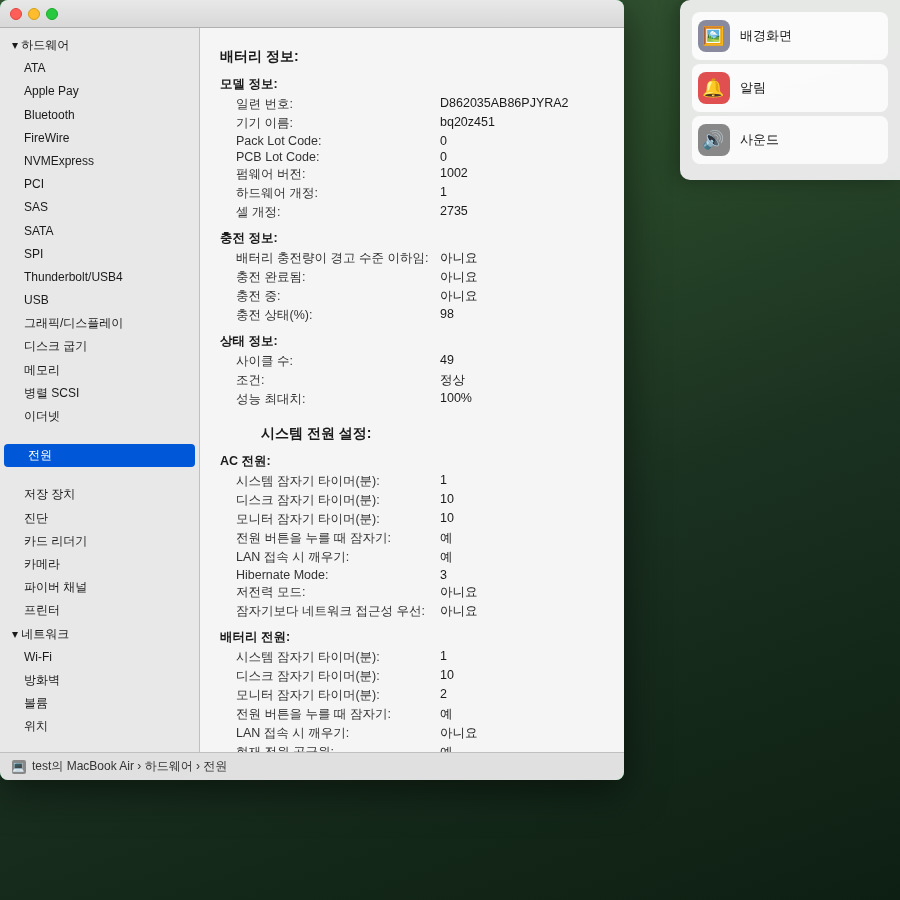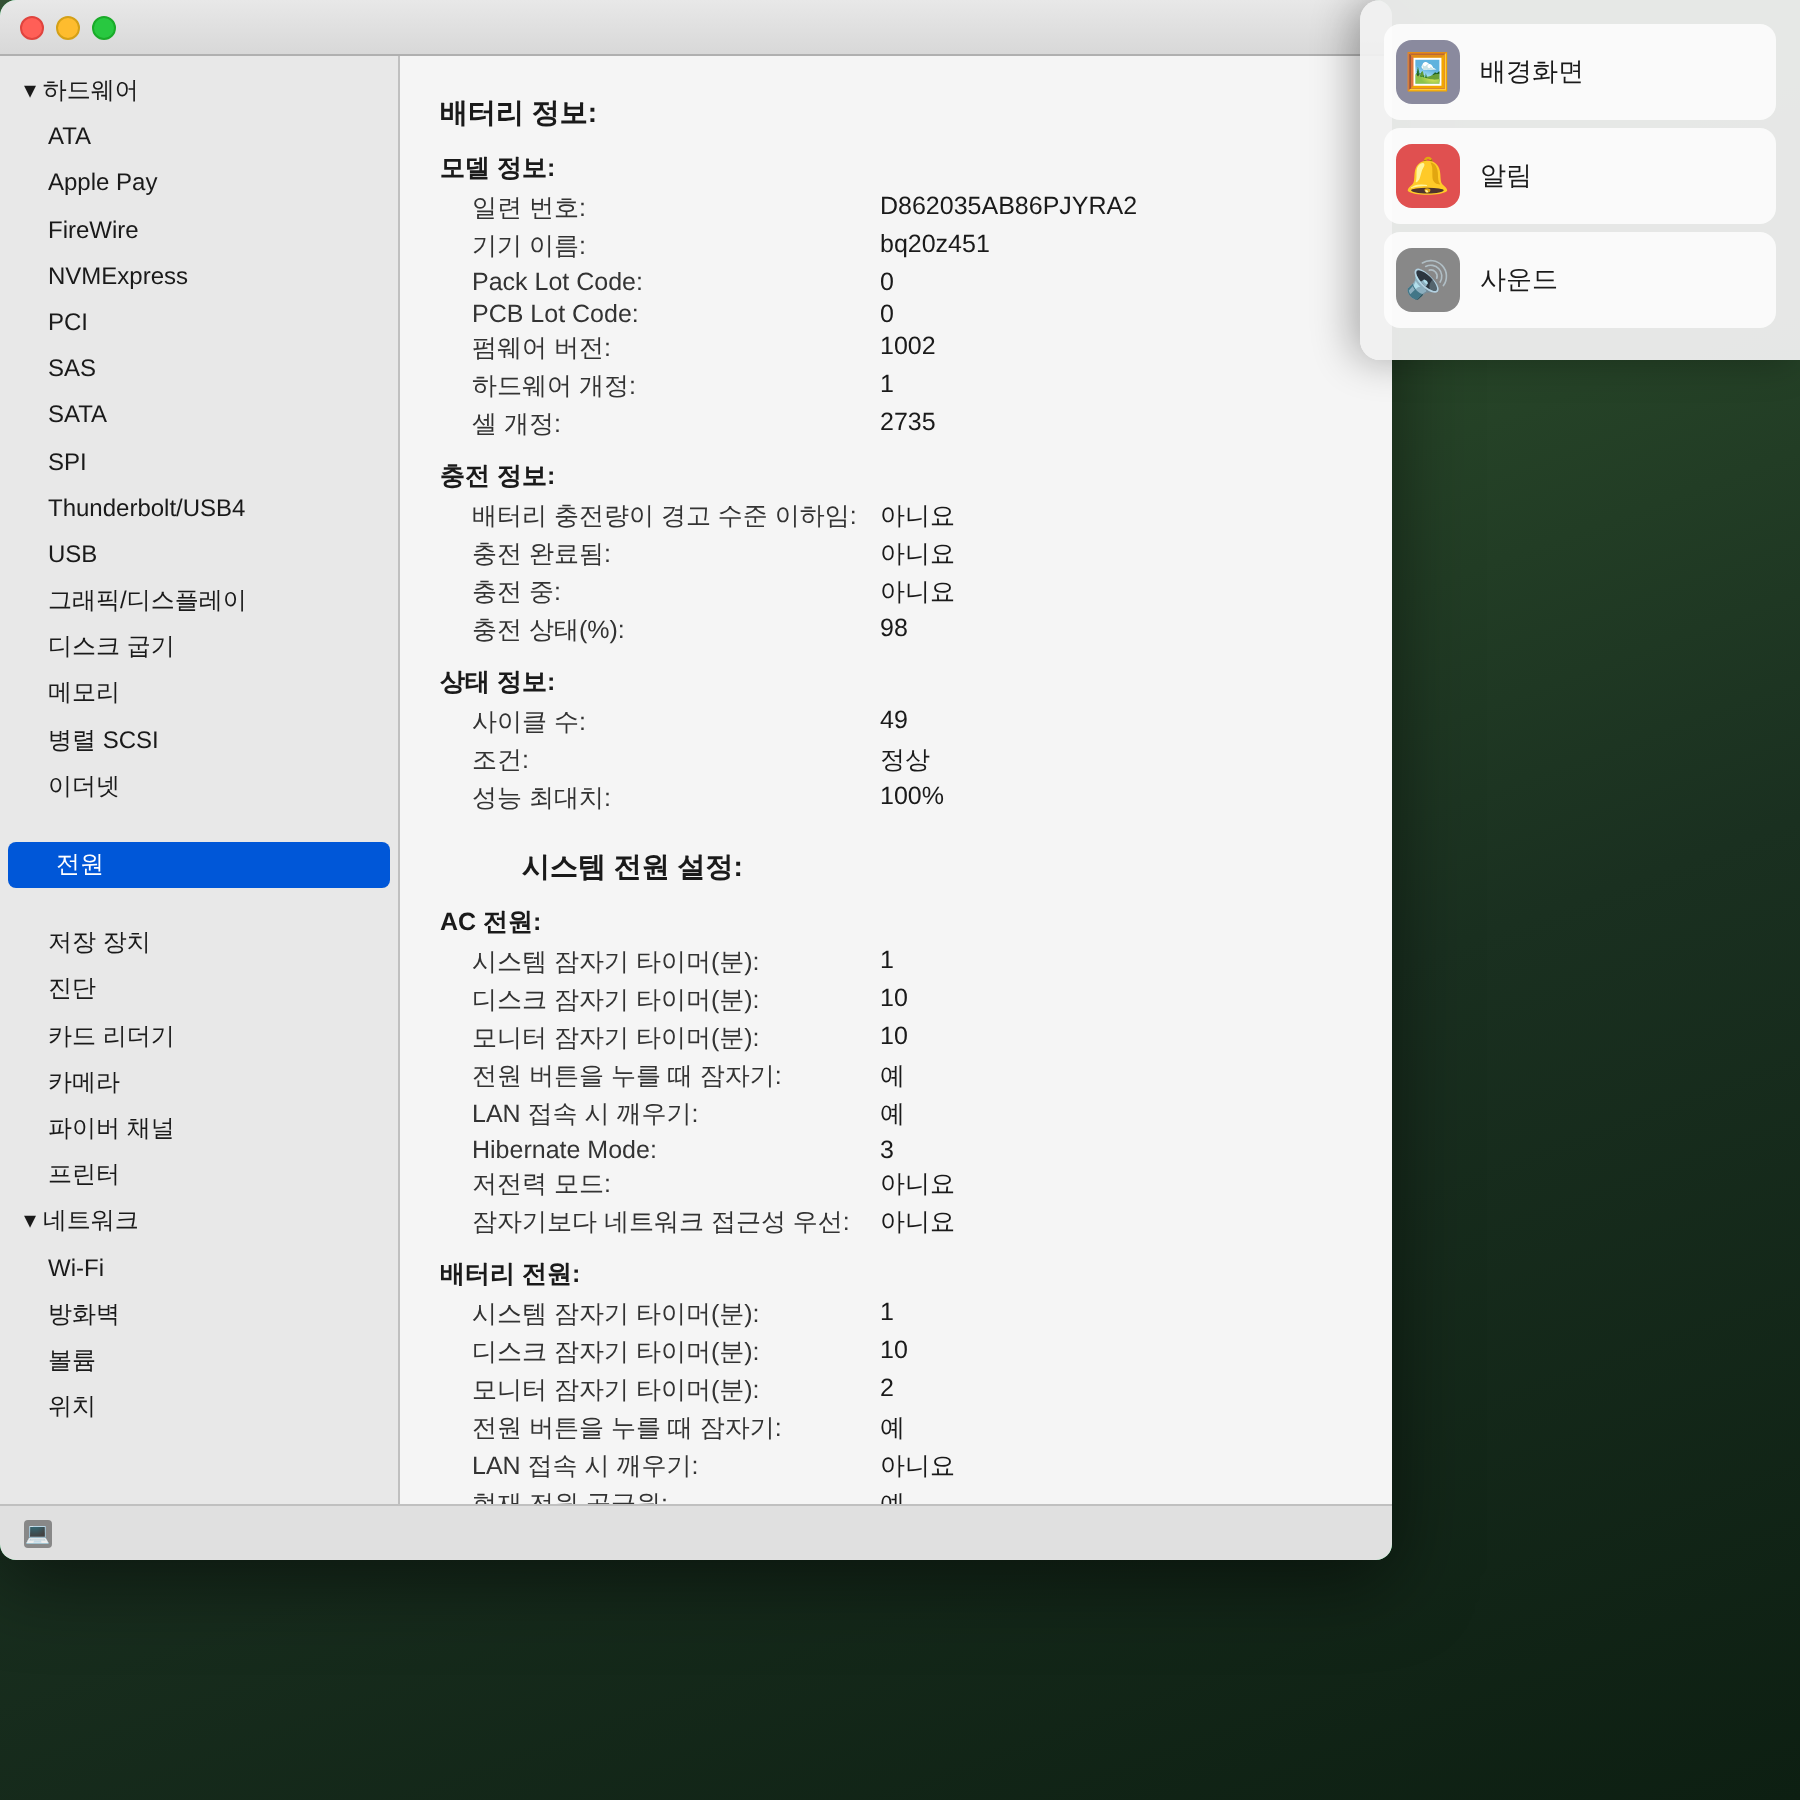--- a/index.html
+++ b/index.html
@@ -19,21 +19,21 @@
       inset: 0;
       background: linear-gradient(160deg, #3a5a3a 0%, #2a4a2a 30%, #1a3020 60%, #0d1f12 100%);
       z-index: 0;
     }
 
     
     .system-info-window {
       position: absolute;
       top: 0;
       left: 0;
-      width: 696px;
+      width: 624px;
       height: 780px;
       background: #22c55e;
       border-radius: 8px;
       box-shadow: 0 10px 40px rgba(0,0,0,0.5);
       display: flex;
       flex-direction: column;
       overflow: hidden;
       z-index: 10;
       justify-content: flex-end;
     }
@@ -232,20 +232,21 @@
       <div class="traffic-light maximize"></div>
     </div>
   </div>
 
   <div class="window-content">
 
     <div class="sidebar">
       <div class="sidebar-item group-header">▾ 하드웨어</div>
       <div class="sidebar-item child">ATA</div>
       <div class="sidebar-item child">Apple Pay</div>
+      <div class="sidebar-item child">Bluetooth</div>
       <div class="sidebar-item child">FireWire</div>
       <div class="sidebar-item child">NVMExpress</div>
       <div class="sidebar-item child">PCI</div>
       <div class="sidebar-item child">SAS</div>
       <div class="sidebar-item child">SATA</div>
       <div class="sidebar-item child">SPI</div>
       <div class="sidebar-item child">Thunderbolt/USB4</div>
       <div class="sidebar-item child">USB</div>
       <div class="sidebar-item child">그래픽/디스플레이</div>
       <div class="sidebar-item child">디스크 굽기</div>
@@ -403,20 +404,21 @@
           <div class="info-row">
             <span class="info-label">현재 전원 공급원:</span>
             <span class="info-value">예</span>
           </div>
         </div>
     </div>
   </div>
 
   <div class="path-bar">
     <span class="path-icon">💻</span>
+    <span>test의 MacBook Air › 하드웨어 › 전원</span>
   </div>
 </div>
 
 <div class="notification-panel">
   <div class="notif-item">
     <div class="notif-icon" style="background:#8a8a9e;">🖼️</div>
     <span class="notif-label">배경화면</span>
   </div>
   <div class="notif-item">
     <div class="notif-icon" style="background:#e05050;">🔔</div>

